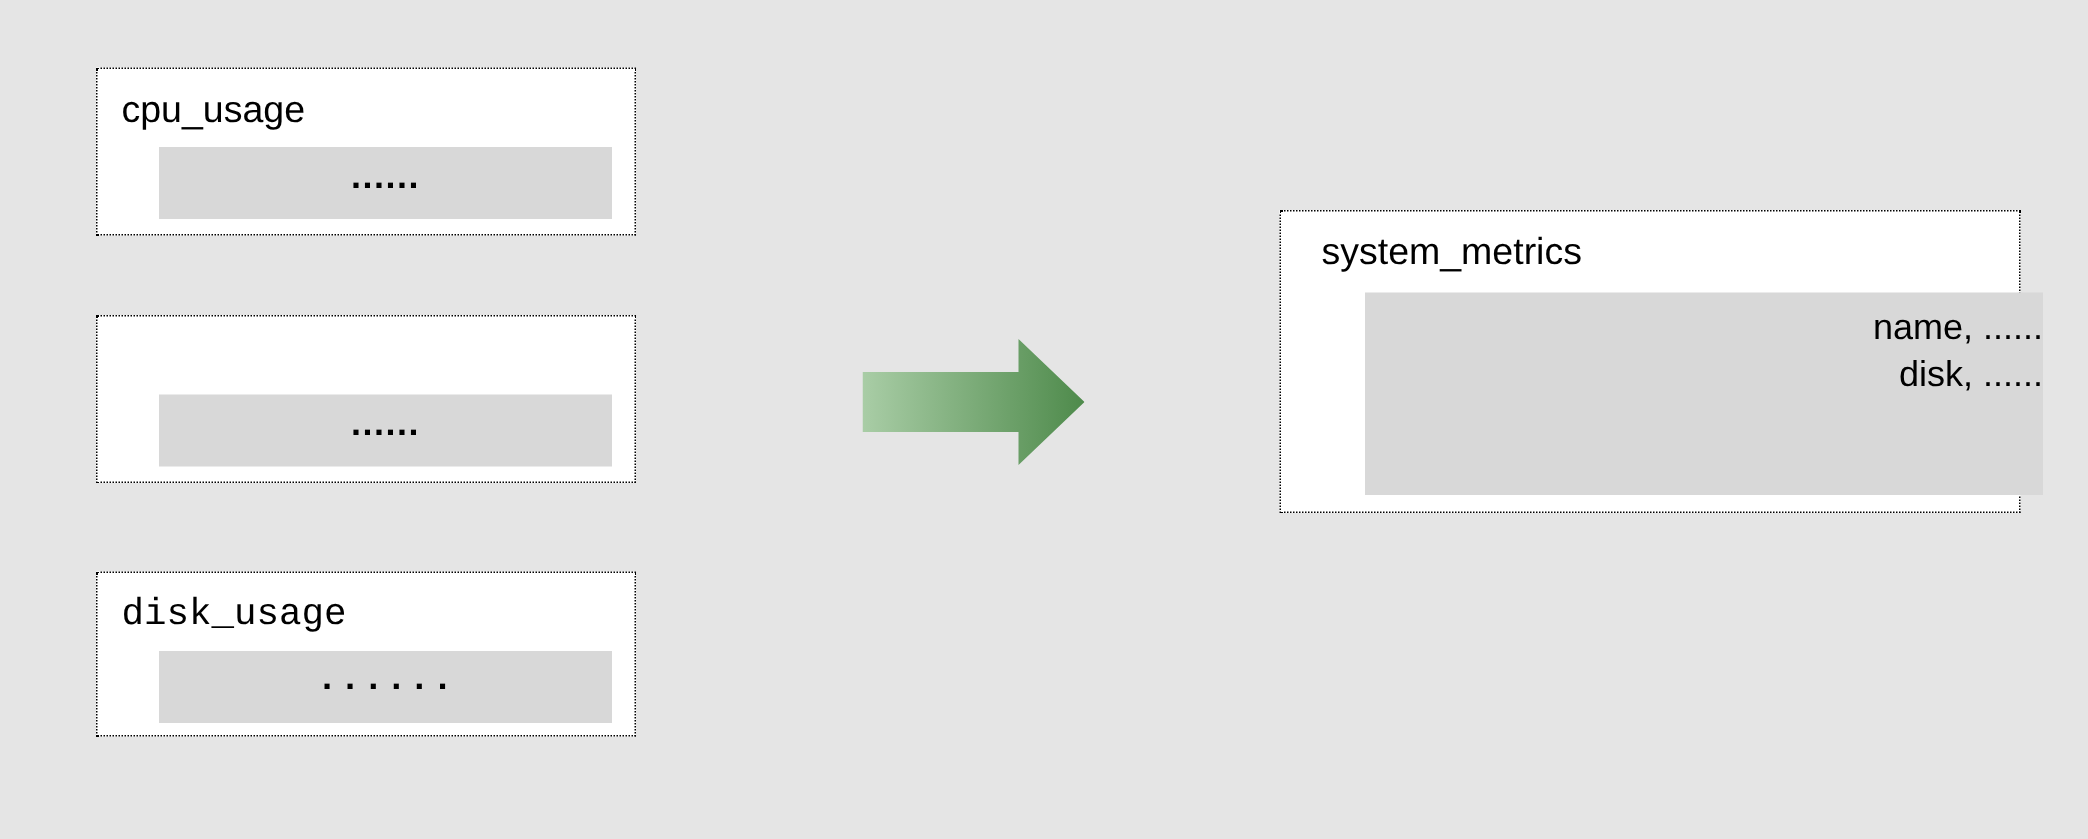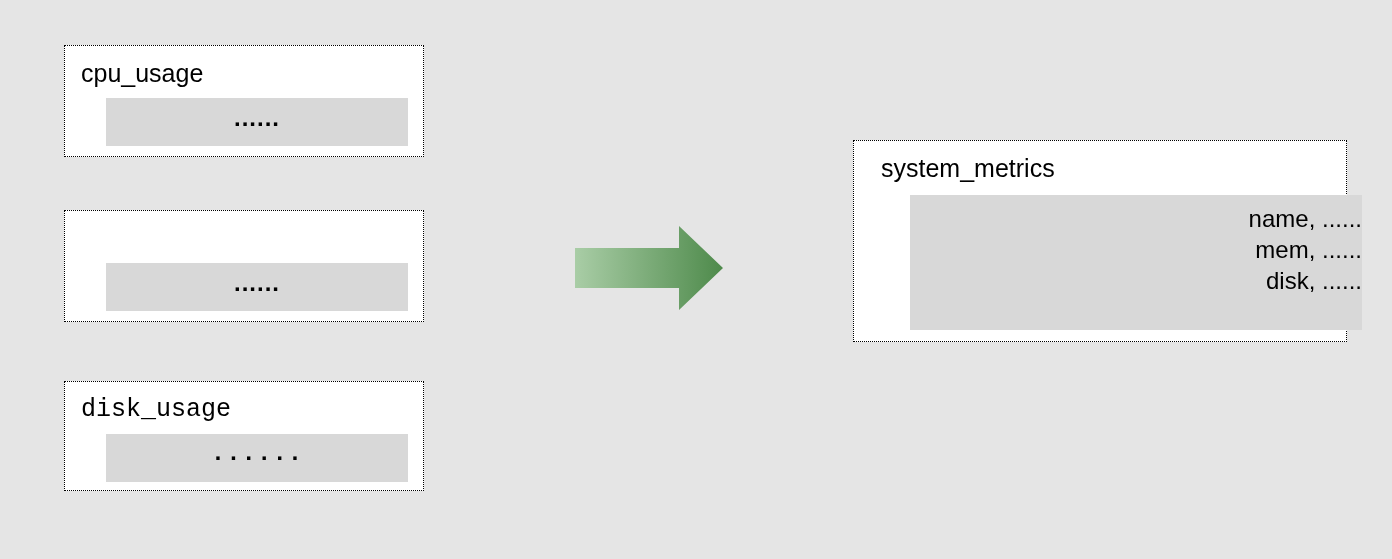--- a/index.html
+++ b/index.html
@@ -115,18 +115,17 @@
         </linearGradient>
       </defs>
       <polygon points="0,22 104,22 104,0 148,42 104,84 104,62 0,62" fill="url(#arrowGrad)"></polygon>
     </svg>
   </div>
 
   <div class="table-box box-result">
     <div class="box-title">system_metrics</div>
     <div class="gray-bar result-bar">
       <div class="result-row">name, ......</div>
-      <div class="result-row">mem, ......</div>
       <div class="result-row">disk, ......</div>
     </div>
   </div>
 
 </div>
 
 </body></html>

